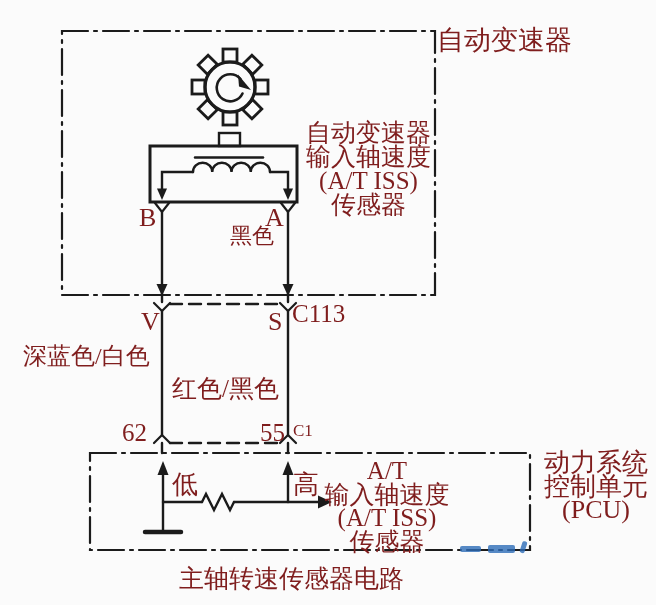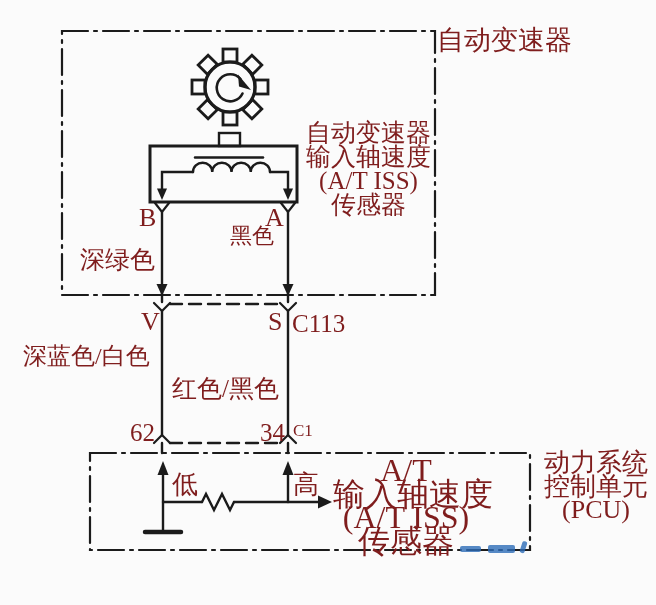--- a/index.html
+++ b/index.html
@@ -93,43 +93,43 @@
     <div>自动变速器</div>
     <div>输入轴速度</div>
     <div>(A/T ISS)</div>
     <div>传感器</div>
   </div>
 
   <div class="lbl" style="left:139px;top:205px;font-size:26px;">B</div>
   <div class="lbl" style="left:265px;top:205px;font-size:26px;">A</div>
 
   <div class="lbl" style="left:230px;top:225px;font-size:22px;">黑色</div>
-  <div class="lbl" style="left:80px;top:247px;font-size:25px;">深绿色</div>
 
   <div class="lbl" style="left:141px;top:309px;font-size:26px;">V</div>
   <div class="lbl" style="left:268px;top:309px;font-size:26px;">S</div>
-  <div class="lbl" style="left:292px;top:311px;font-size:25px;">C113</div>
+  <div class="lbl" style="left:292px;top:301px;font-size:25px;">C113</div>
 
   <div class="lbl" style="left:172px;top:376px;font-size:25px;">红色/黑色</div>
   <div class="lbl" style="left:23px;top:344px;font-size:24px;">深蓝色/白色</div>
 
-  <div class="lbl" style="left:130px;top:420px;font-size:25px;">62</div>
-  <div class="lbl" style="left:260px;top:420px;font-size:25px;">34</div>
+  <div class="lbl" style="left:122px;top:420px;font-size:25px;">62</div>
+  <div class="lbl" style="left:260px;top:420px;font-size:25px;">55</div>
   <div class="lbl" style="left:293px;top:422px;font-size:17px;">C1</div>
 
   <div class="lbl" style="left:172px;top:472px;font-size:26px;">低</div>
   <div class="lbl" style="left:293px;top:472px;font-size:26px;">高</div>
 
-  <div class="blk" style="left:333px;top:459px;width:146px;font-size:32px;line-height:23.5px;">
+  <div class="blk" style="left:314px;top:459px;width:146px;font-size:25px;line-height:23.5px;">
     <div>A/T</div>
     <div>输入轴速度</div>
     <div>(A/T ISS)</div>
     <div>传感器</div>
   </div>
 
   <div class="blk" style="left:534px;top:451px;width:124px;font-size:26px;line-height:23.5px;">
     <div>动力系统</div>
     <div>控制单元</div>
     <div>(PCU)</div>
   </div>
 
+  <div class="lbl" style="left:179px;top:566px;font-size:25px;">主轴转速传感器电路</div>
 
 </div>
 
 </body></html>

